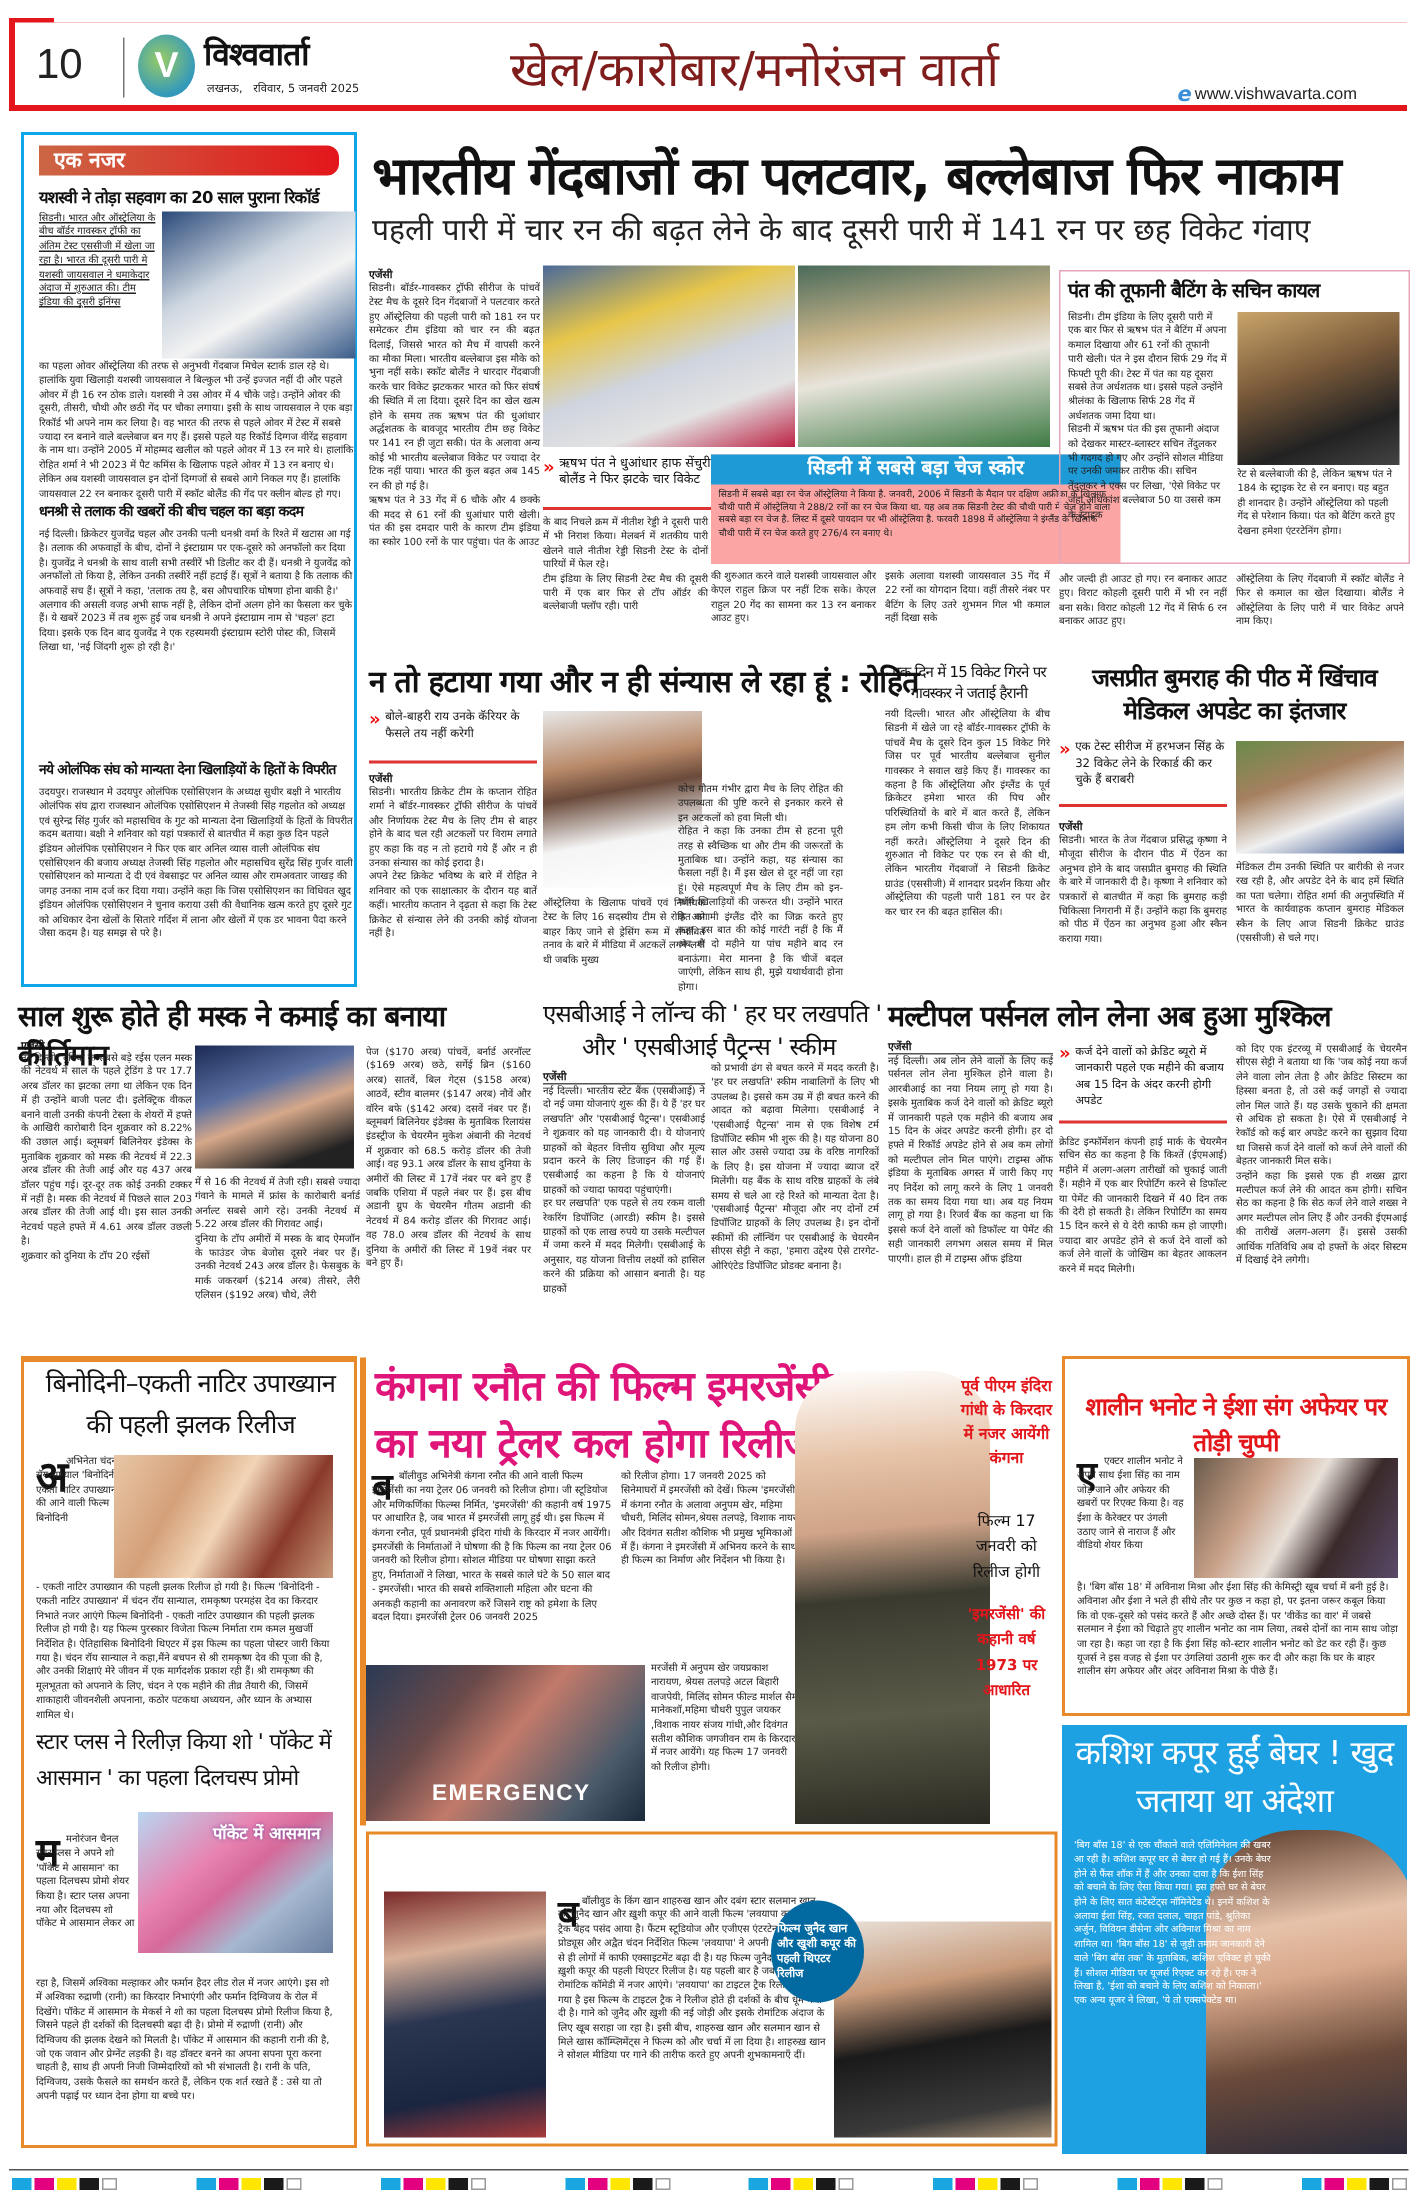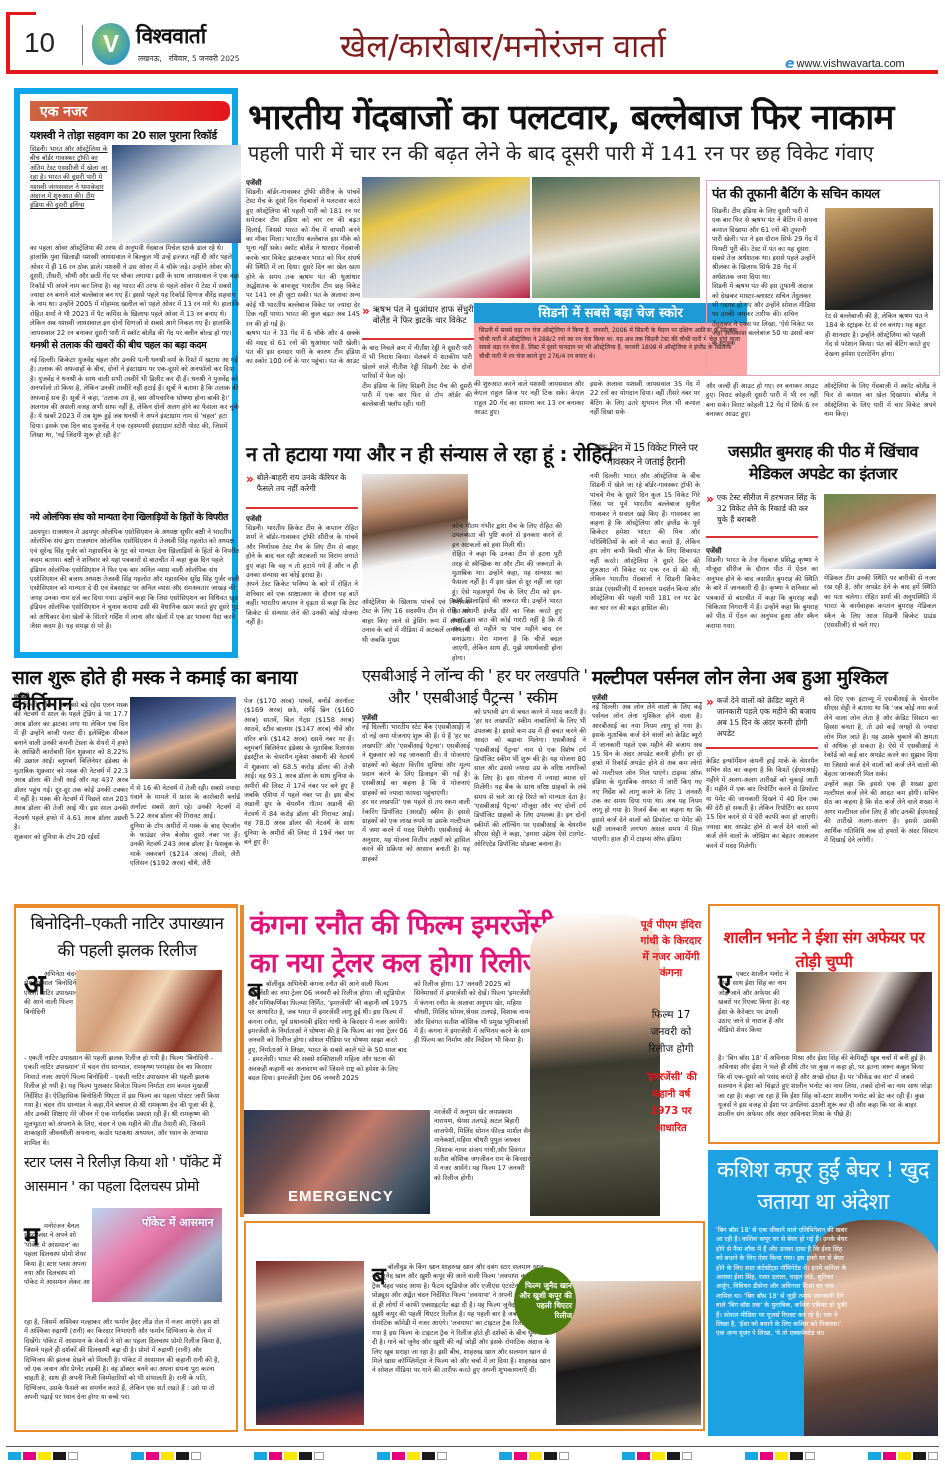--- a/index.html
+++ b/index.html
@@ -22,21 +22,21 @@
   <div class="abs" style="left:82px;top:8px;width:38px;height:42px;border-radius:50%;background:radial-gradient(circle at 40% 40%,#9c6,#39b 70%);display:flex;align-items:center;justify-content:center;font-weight:bold;font-size:24px;color:#fff;font-family:'Liberation Sans',sans-serif">V</div>
   <div class="abs hl" style="left:126px;top:6px;font-size:21px;color:#111">विश्ववार्ता</div>
   <div class="abs" style="left:128px;top:38px;font-size:7.5px;color:#222;white-space:pre">लखनऊ,   रविवार, 5 जनवरी 2025</div>
   <div class="abs" style="left:330px;top:8px;font-size:32px;color:#7f1d1d;font-family:'DejaVu Sans',sans-serif">खेल/कारोबार/मनोरंजन वार्ता</div>
   <div class="abs" style="left:775px;top:40px;font-size:11px;color:#222;display:flex;align-items:center;gap:2px">
     <span style="color:#3a8fd8;font-weight:bold;font-size:14px;font-style:italic">e</span>
     <span style="font-family:'Liberation Sans',sans-serif">www.vishwavarta.com</span>
   </div>
 </div>
 
-<div class="abs" style="left:14px;top:88px;width:224px;height:570px;border:6px solid #0ea5e9">
+<div class="abs" style="left:14px;top:88px;width:224px;height:570px;border:2px solid #0ea5e9">
   <div class="abs" style="left:10px;top:7px;width:200px;height:20px;background:linear-gradient(90deg,#c64 0%,#e3161b 100%);color:#fff;font-weight:bold;font-size:14px;padding-left:10px;line-height:20px;border-top-right-radius:8px;border-bottom-right-radius:8px">एक नजर</div>
   <div class="abs hl" style="left:10px;top:33px;width:210px;font-size:11px">यशस्वी ने तोड़ा सहवाग का 20 साल पुराना रिकॉर्ड</div>
   <div class="abs img" style="left:92px;top:51px;width:129px;height:98px;background:linear-gradient(150deg,#2b4a7a 0%,#cdd6e0 40%,#f3f3f3 60%,#3a5c8a 100%)"></div>
   <div class="abs txt" style="left: 10px; top: 51px; width: 78px; text-align: left; white-space: pre-line; text-decoration: underline;">सिडनी। भारत और ऑस्ट्रेलिया के बीच बॉर्डर गावस्कर ट्रॉफी का अंतिम टेस्ट एससीजी में खेला जा रहा है। भारत की दूसरी पारी मे यशस्वी जायसवाल ने धमाकेदार अंदाज में शुरुआत की। टीम इंडिया की दूसरी इनिंग्स</div>
   <div class="abs txt" style="left: 10px; top: 150px; width: 210px; text-align: left; white-space: pre-line;">का पहला ओवर ऑस्ट्रेलिया की तरफ से अनुभवी गेंदबाज मिचेल स्टार्क डाल रहे थे। हालांकि युवा खिलाड़ी यशस्वी जायसवाल ने बिल्कुल भी उन्हें इज्जत नहीं दी और पहले ओवर में ही 16 रन ठोक डाले। यशस्वी ने उस ओवर में 4 चौके जड़े। उन्होंने ओवर की दूसरी, तीसरी, चौथी और छठी गेंद पर चौका लगाया। इसी के साथ जायसवाल ने एक बड़ा रिकॉर्ड भी अपने नाम कर लिया है। वह भारत की तरफ से पहले ओवर में टेस्ट में सबसे ज्यादा रन बनाने वाले बल्लेबाज बन गए हैं। इससे पहले यह रिकॉर्ड दिग्गज वीरेंद्र सहवाग के नाम था। उन्होंने 2005 में मोहम्मद खलील को पहले ओवर में 13 रन मारे थे। हालांकि रोहित शर्मा ने भी 2023 में पैट कमिंस के खिलाफ पहले ओवर में 13 रन बनाए थे। लेकिन अब यशस्वी जायसवाल इन दोनों दिग्गजों से सबसे आगे निकल गए हैं। हालांकि जायसवाल 22 रन बनाकर दूसरी पारी में स्कॉट बोलैंड की गेंद पर क्लीन बोल्ड हो गए।</div>
   <div class="abs hl" style="left:10px;top:244px;width:212px;font-size:9.5px">धनश्री से तलाक की खबरों की बीच चहल का बड़ा कदम</div>
   <div class="abs txt" style="left: 10px; top: 262px; width: 210px; text-align: left; white-space: pre-line;">नई दिल्ली। क्रिकेटर युजवेंद्र चहल और उनकी पत्नी धनश्री वर्मा के रिश्ते में खटास आ गई है। तलाक की अफवाहों के बीच, दोनों ने इंस्टाग्राम पर एक-दूसरे को अनफॉलो कर दिया है। युजवेंद्र ने धनश्री के साथ वाली सभी तस्वीरें भी डिलीट कर दी हैं। धनश्री ने युजवेंद्र को अनफॉलो तो किया है, लेकिन उनकी तस्वीरें नहीं हटाई हैं। सूत्रों ने बताया है कि तलाक की अफवाहें सच हैं। सूत्रों ने कहा, 'तलाक तय है, बस औपचारिक घोषणा होना बाकी है।' अलगाव की असली वजह अभी साफ नहीं है, लेकिन दोनों अलग होने का फैसला कर चुके हैं। ये खबरें 2023 में तब शुरू हुई जब धनश्री ने अपने इंस्टाग्राम नाम से 'चहल' हटा दिया। इसके एक दिन बाद युजवेंद्र ने एक रहस्यमयी इंस्टाग्राम स्टोरी पोस्ट की, जिसमें लिखा था, 'नई जिंदगी शुरू हो रही है।'</div>
   <div class="abs hl" style="left:10px;top:416px;width:212px;font-size:9.2px">नये ओलंपिक संघ को मान्यता देना खिलाड़ियों के हितों के विपरीत</div>
   <div class="abs txt" style="left: 10px; top: 434px; width: 210px; text-align: left; white-space: pre-line;">उदयपुर। राजस्थान मे उदयपुर ओलंपिक एसोसिएशन के अध्यक्ष सुधीर बक्षी ने भारतीय ओलंपिक संघ द्वारा राजस्थान ओलंपिक एसोसिएशन मे तेजस्वी सिंह गहलोत को अध्यक्ष एवं सुरेन्द्र सिंह गुर्जर को महासचिव के गुट को मान्यता देना खिलाड़ियों के हितों के विपरीत कदम बताया। बक्षी ने शनिवार को यहां पत्रकारों से बातचीत में कहा कुछ दिन पहले इंडियन ओलंपिक एसोसिएशन ने फिर एक बार अनिल व्यास वाली ओलंपिक संघ एसोसिएशन की बजाय अध्यक्ष तेजस्वी सिंह गहलोत और महासचिव सुरेंद्र सिंह गुर्जर वाली एसोसिएशन को मान्यता दे दी एवं वेबसाइट पर अनिल व्यास और रामअवतार जाखड़ की जगह उनका नाम दर्ज कर दिया गया। उन्होंने कहा कि जिस एसोसिएशन का विधिवत खुद इंडियन ओलंपिक एसोसिएशन ने चुनाव कराया उसी की वैधानिक खत्म करते हुए दूसरे गुट को अधिकार देना खेलों के सितारे गर्दिश में लाना और खेलों में एक डर भावना पैदा करने जैसा कदम है। यह समझ से परे है।</div>
 </div>
@@ -165,21 +165,21 @@
   <div class="abs img" style="left:96px;top:70px;width:140px;height:216px;background:linear-gradient(170deg,#5a3a2a 0%,#e6c2aa 30%,#d8a88a 45%,#6a4a3a 70%,#2a2a3a 100%);border-radius:60px 60px 0 0"></div>
   <div class="hl" style="position:relative;font-size:22px;line-height:32px;color:#fff;text-align:center;padding:4px 6px 0;font-weight:normal">कशिश कपूर हुईं बेघर ! खुद जताया था अंदेशा</div>
   <div class="abs txt" style="left: 8px; top: 76px; width: 132px; color: rgb(255, 255, 255); text-align: left; font-size: 6.4px; white-space: pre-line;">'बिग बॉस 18' से एक चौंकाने वाले एलिमिनेशन की खबर आ रही है। कशिश कपूर घर से बेघर हो गई हैं। उनके बेघर होने से फैंस शॉक में हैं और उनका दावा है कि ईशा सिंह को बचाने के लिए ऐसा किया गया। इस हफ्ते घर से बेघर होने के लिए सात कंटेस्टेंट्स नॉमिनेटेड थे। इनमें कशिश के अलावा ईशा सिंह, रजत दलाल, चाहत पांडे, श्रुतिका अर्जुन, विवियन डीसेना और अविनाश मिश्रा का नाम शामिल था। 'बिग बॉस 18' से जुड़ी तमाम जानकारी देने वाले 'बिग बॉस तक' के मुताबिक, कशिश एविक्ट हो चुकी हैं। सोशल मीडिया पर यूजर्स रिएक्ट कर रहे हैं। एक ने लिखा है, 'ईशा को बचाने के लिए कशिश को निकाला।' एक अन्य यूजर ने लिखा, 'ये तो एक्सपेक्टेड था।</div>
 </div>
 
 <div class="abs" style="left:244px;top:1221px;width:461px;height:210px;border:2px solid #e88a2a">
   <div class="abs img" style="left:10px;top:38px;width:108px;height:164px;background:linear-gradient(170deg,#7a2a2a 0%,#d8b098 25%,#2a3550 50%,#1a2540 80%,#a63a3a 100%)"></div>
   <div class="abs" style="left:126px;top:42px;font-size:24px;font-weight:bold;line-height:22px">ब</div>
   <div class="abs txt" style="left: 126px; top: 40px; width: 180px; text-align: left; text-indent: 16px; white-space: pre-line;">बॉलीवुड के किंग खान शाहरुख खान और दबंग स्टार सलमान खान को जुनैद खान और ख़ुशी कपूर की आने वाली फिल्म 'लवयापा का टाइटल ट्रैक बेहद पसंद आया है। फैंटम स्टूडियोज और एजीएस एंटरटेनमेंट निर्मित प्रोड्यूस और अद्वैत चंदन निर्देशित फिल्म 'लवयापा' ने अपनी घोषणा के बाद से ही लोगों में काफी एक्साइटमेंट बढ़ा दी है। यह फिल्म जुनैद खान और ख़ुशी कपूर की पहली थिएटर रिलीज है। यह पहली बार है जब जुनैद रोमांटिक कॉमेडी में नजर आएंगे। 'लवयापा' का टाइटल ट्रैक रिलीज कर दिया गया है इस फिल्म के टाइटल ट्रैक ने रिलीज होते ही दर्शकों के बीच धूम मचा दी है। गाने को जुनैद और ख़ुशी की नई जोड़ी और इसके रोमांटिक अंदाज के लिए खूब सराहा जा रहा है। इसी बीच, शाहरुख खान और सलमान खान से मिले खास कॉम्प्लिमेंट्स ने फिल्म को और चर्चा में ला दिया है। शाहरुख़ खान ने सोशल मीडिया पर गाने की तारीफ करते हुए अपनी शुभकामनाएँ दीं।</div>
   <div class="abs img" style="left:310px;top:58px;width:145px;height:144px;background:linear-gradient(170deg,#e8e0d8 0%,#c89a7a 30%,#1a1a1a 55%,#3a3a3a 85%,#a08a70 100%)"></div>
-  <div class="abs" style="left:268px;top:44px;width:62px;height:68px;border-radius:50%;background:#4d7c0f;color:#fff;font-size:7.5px;line-height:10px;text-align:right;padding:10px 4px;font-weight:bold;display:flex;align-items:center;justify-content:center">फिल्म जुनैद खान और खुशी कपूर की पहली थिएटर रिलीज</div>
+  <div class="abs" style="left:268px;top:44px;width:62px;height:68px;border-radius:50%;background:#0369a1;color:#fff;font-size:7.5px;line-height:10px;text-align:left;padding:10px 4px;font-weight:bold;display:flex;align-items:center;justify-content:center">फिल्म जुनैद खान और खुशी कपूर की पहली थिएटर रिलीज</div>
 </div>
 
 <div class="abs" style="left:6px;top:1446px;width:933px;height:1px;background:#555"></div>
 <div class="abs" id="regmarks" style="left:8px;top:1452px;width:930px;display:flex;justify-content:space-between">
     <div class="reg">
       <span style="background: rgb(26, 166, 224);"></span>
       <span style="background: rgb(227, 0, 126);"></span>
       <span style="background: rgb(255, 230, 0);"></span>
       <span style="background: rgb(26, 26, 26);"></span>
       <span style="border: 1px solid rgb(153, 153, 153); background: rgb(255, 255, 255); width: 10px;"></span>

